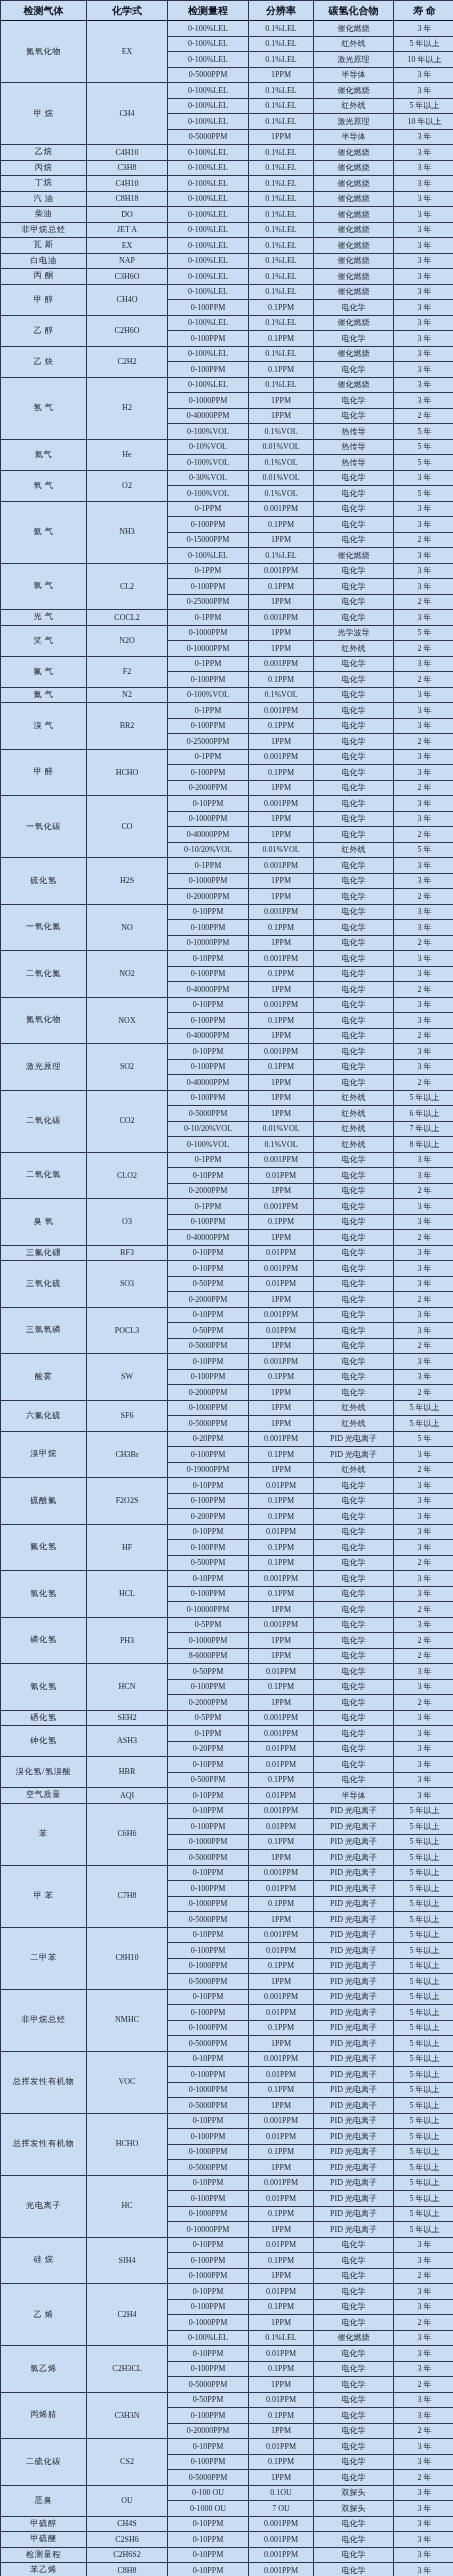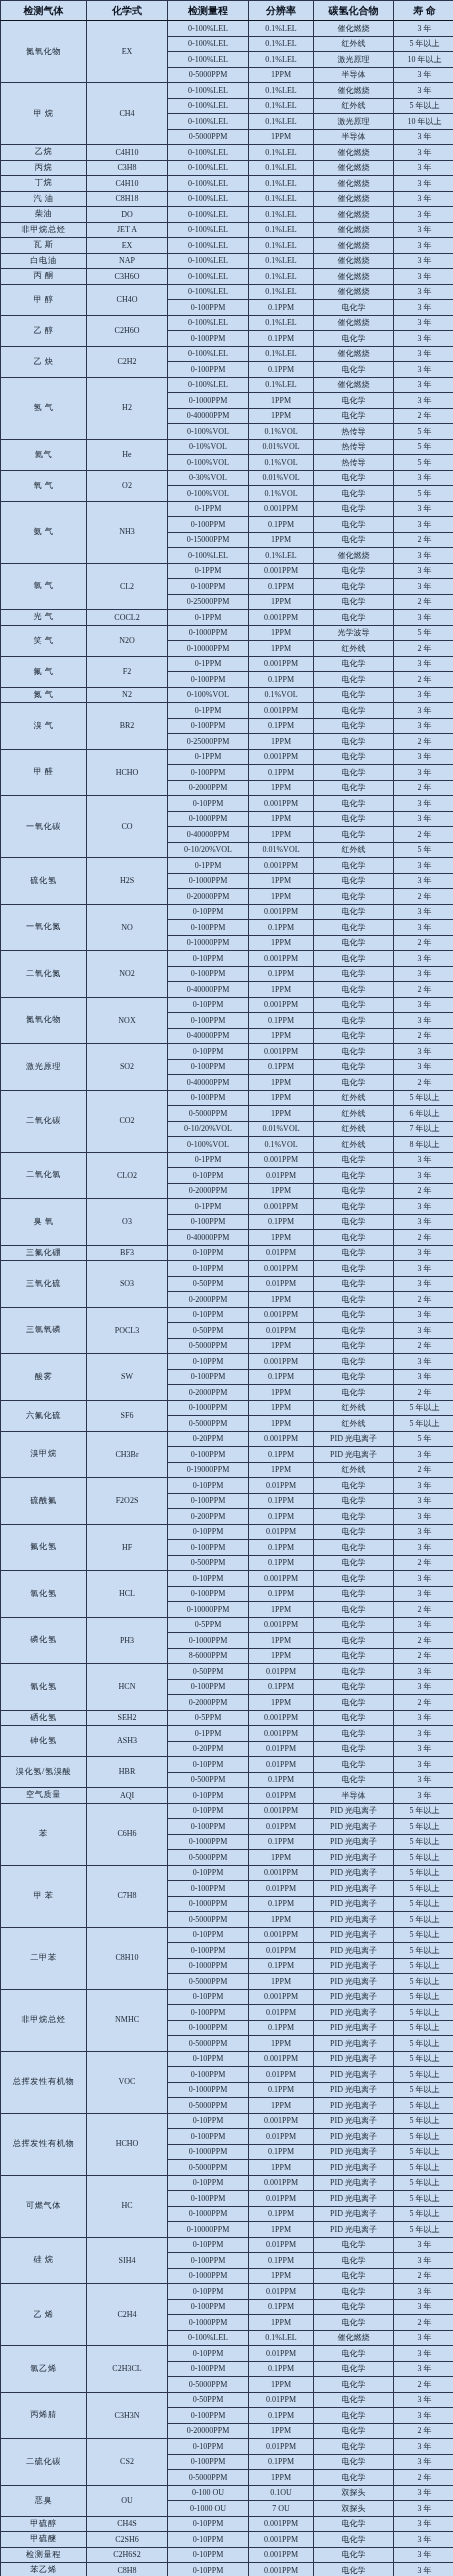--- a/index.html
+++ b/index.html
@@ -1002,21 +1002,21 @@
         <td>PID 光电离子</td>
         <td>5 年以上</td>
       </tr>
       <tr>
         <td>0-5000PPM</td>
         <td>1PPM</td>
         <td>PID 光电离子</td>
         <td>5 年以上</td>
       </tr>
       <tr>
-        <td class="gas" rowspan="4">可燃气体</td>
+        <td class="gas" rowspan="4">光电离子</td>
         <td class="formula" rowspan="4">HC</td>
         <td>0-10PPM</td>
         <td>0.001PPM</td>
         <td>PID 光电离子</td>
         <td>5 年以上</td>
       </tr>
       <tr>
         <td>0-100PPM</td>
         <td>0.01PPM</td>
         <td>PID 光电离子</td>

